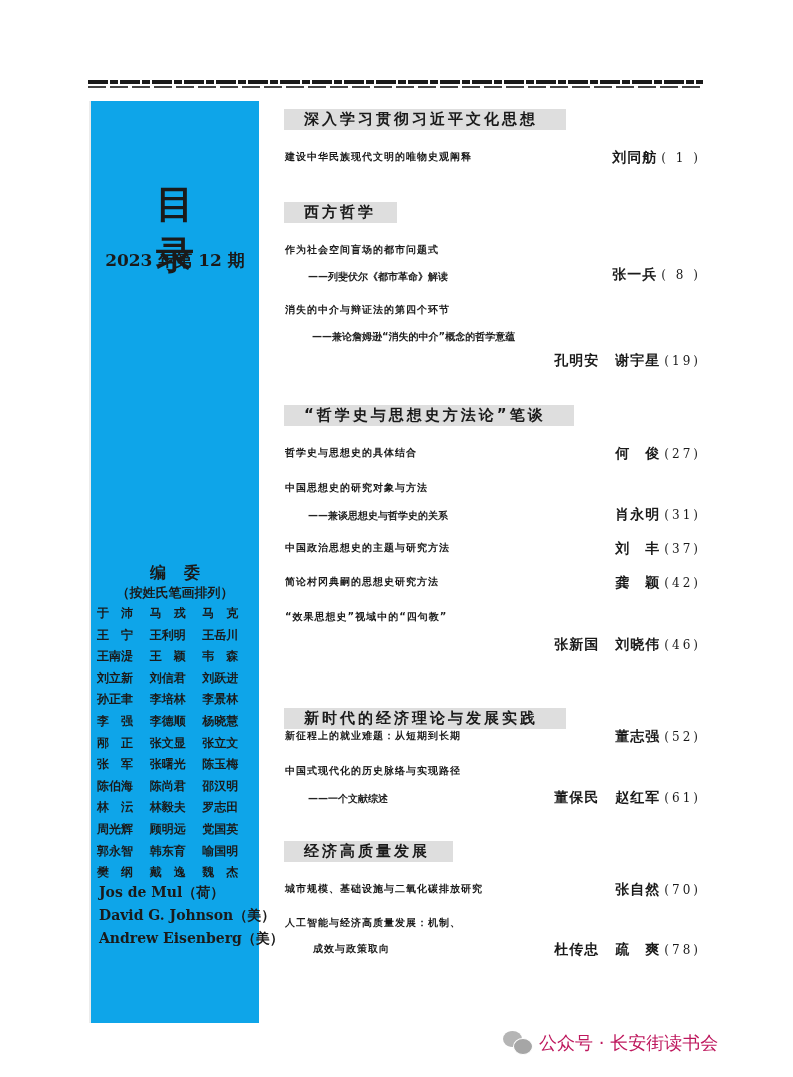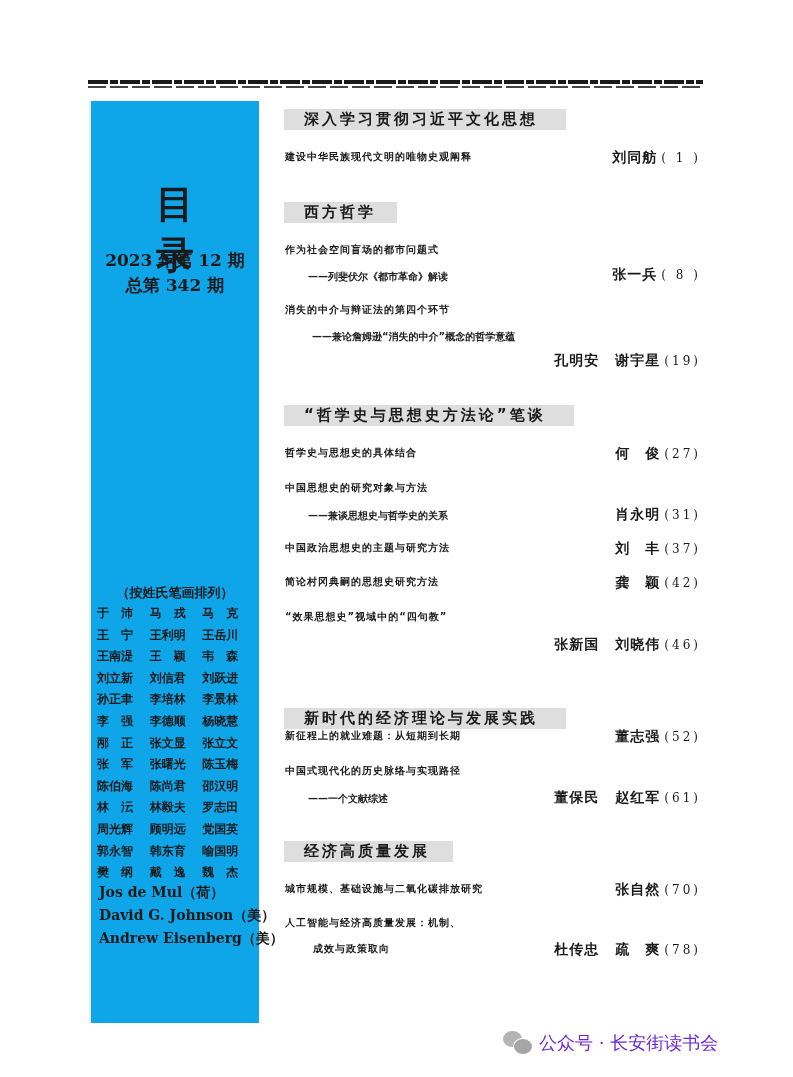--- a/index.html
+++ b/index.html
@@ -68,39 +68,39 @@
     position: absolute; right: 92px; font-size: 14px; font-weight: bold; white-space: nowrap; text-align: right;
   }
   .author .pg {
     font-family: "DejaVu Serif", "Liberation Serif", serif; font-weight: normal; font-size: 12px;
     letter-spacing: 3px; margin-left: 4px;
   }
   .author .names { letter-spacing: 1px; }
   .author .n2 { margin-left: 16px; }
 
   .watermark {
-    position: absolute; left: 503px; top: 1031px; font-size: 18px; color: #6d28d9; white-space: nowrap;
+    position: absolute; left: 503px; top: 1031px; font-size: 18px; color: #be185d; white-space: nowrap;
     display: flex; align-items: center; gap: 6px;
   }
   .wechat-icon { width: 30px; height: 24px; position: relative; }
   .wechat-icon .b1 { position: absolute; left: 0; top: 0; width: 19px; height: 16px; border-radius: 50%; background: #b5b5b5; }
   .wechat-icon .b2 { position: absolute; left: 10px; top: 7px; width: 18px; height: 15px; border-radius: 50%; background: #a6a6a6; border: 1px solid #fff; }
 </style>
 </head>
 <body>
 
 <div class="top-rule">
   <div class="thick"></div>
   <div class="thin"></div>
 </div>
 
 <div class="sidebar">
   <div class="toc-title">目 录</div>
   <div class="issue-line issue-1">2023 年第 12 期</div>
-  <div class="issue-line issue-2">总第 342 期</div>
+  <div class="board-title">编委</div>
   <div class="board-note">（按姓氏笔画排列）</div>
   <div class="board-grid">
     <span>于　沛</span>
     <span>马　戎</span>
     <span>马　克</span>
     <span>王　宁</span>
     <span>王利明</span>
     <span>王岳川</span>
     <span>王南湜</span>
     <span>王　颖</span>

